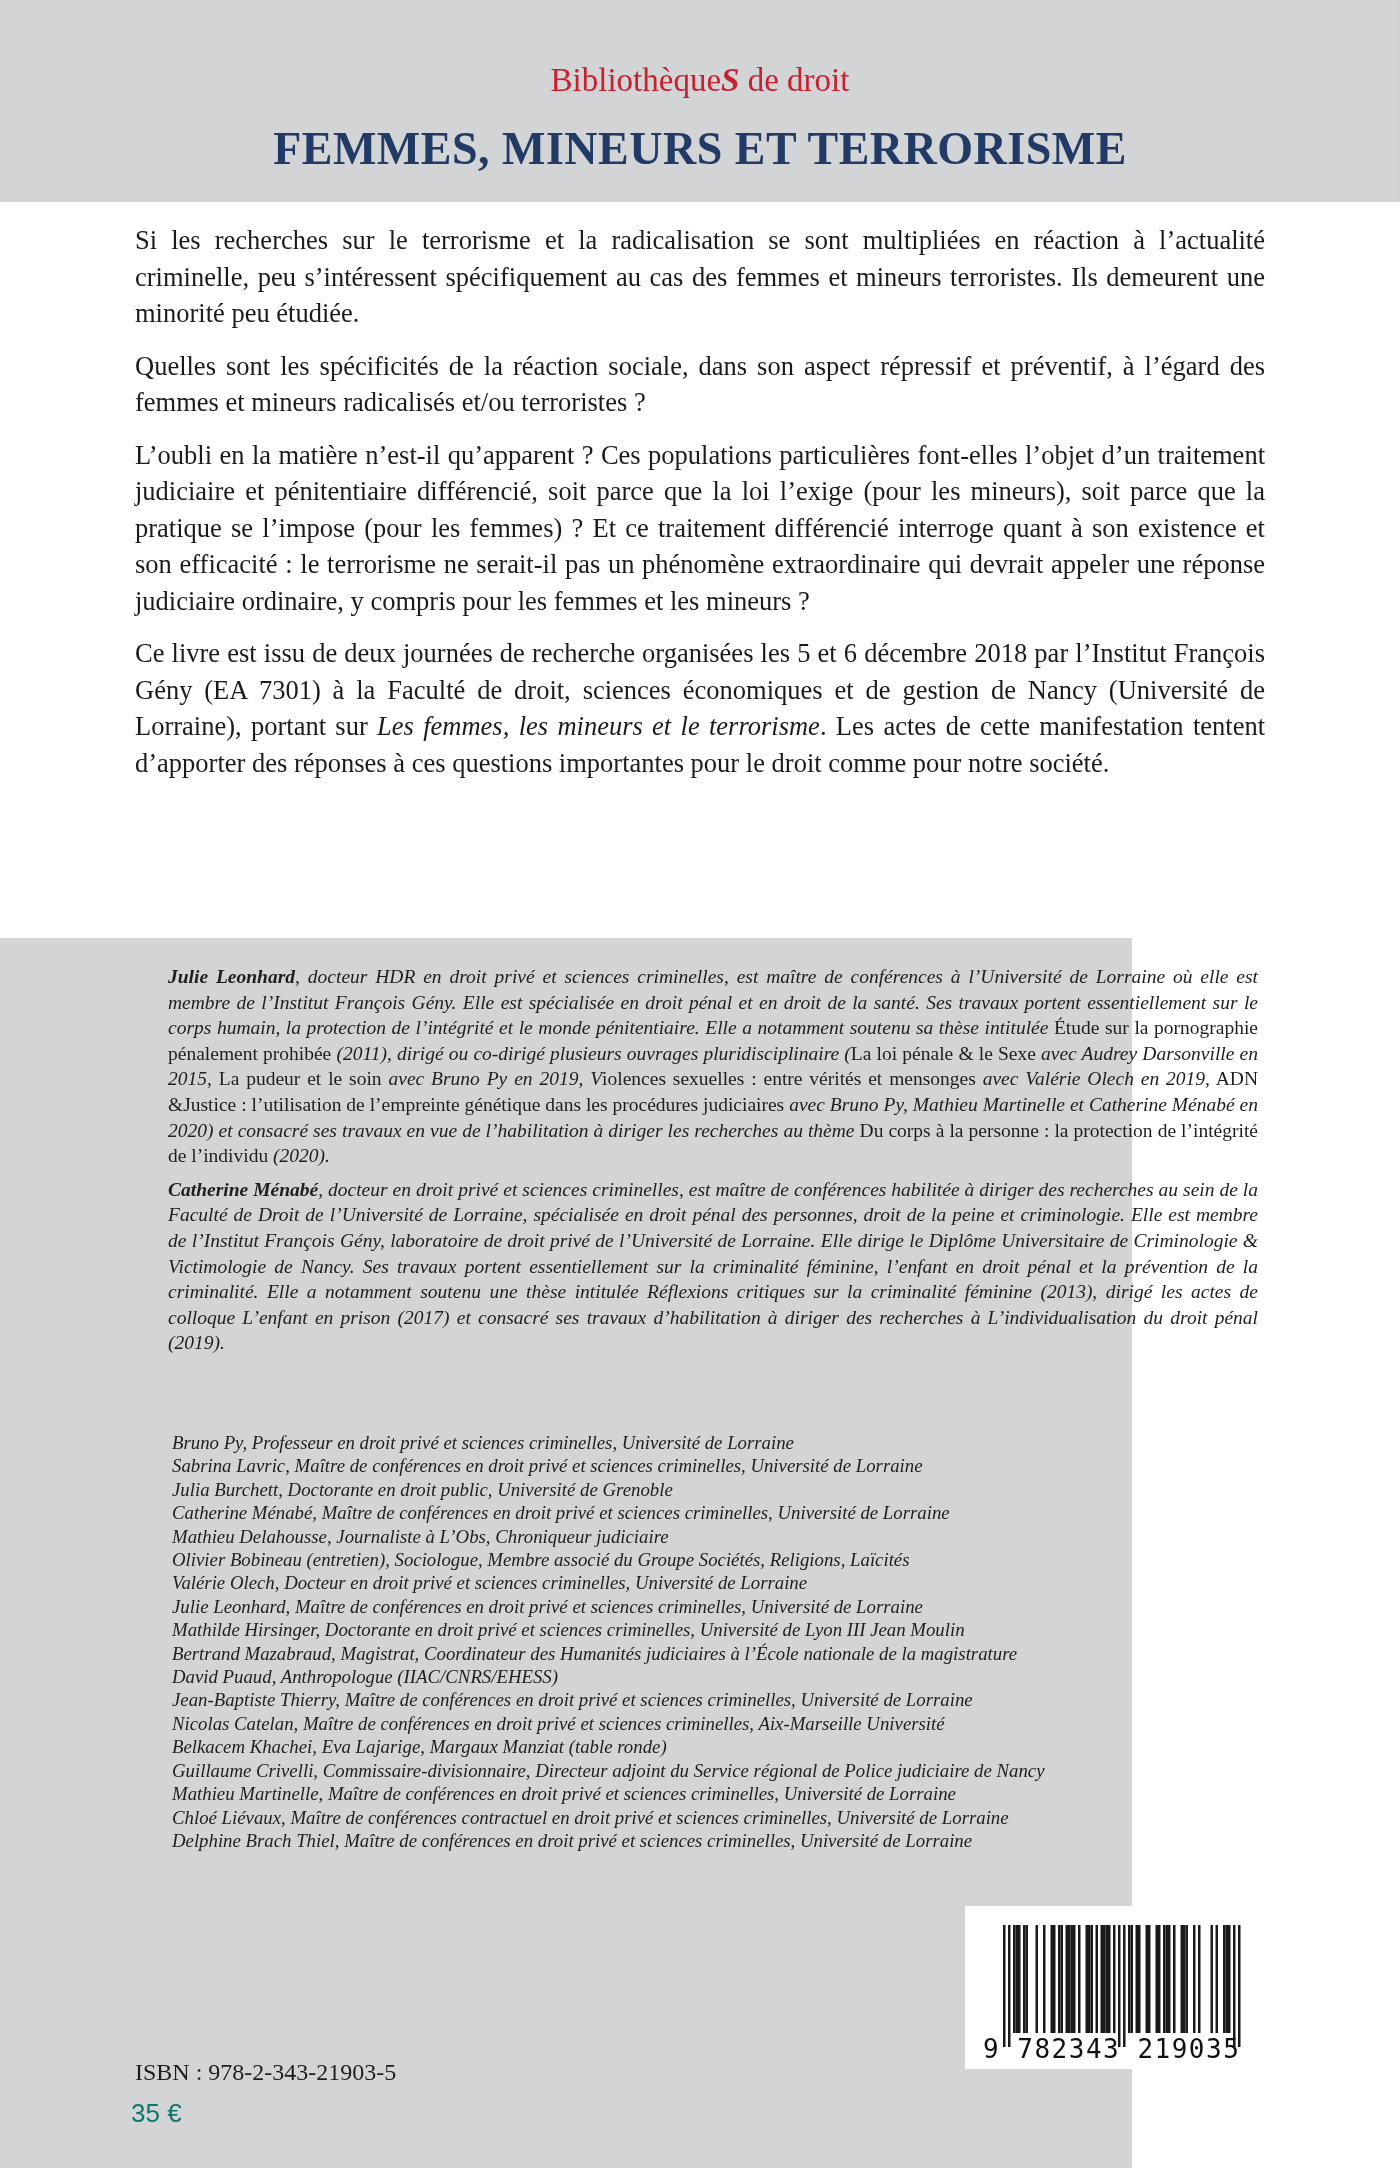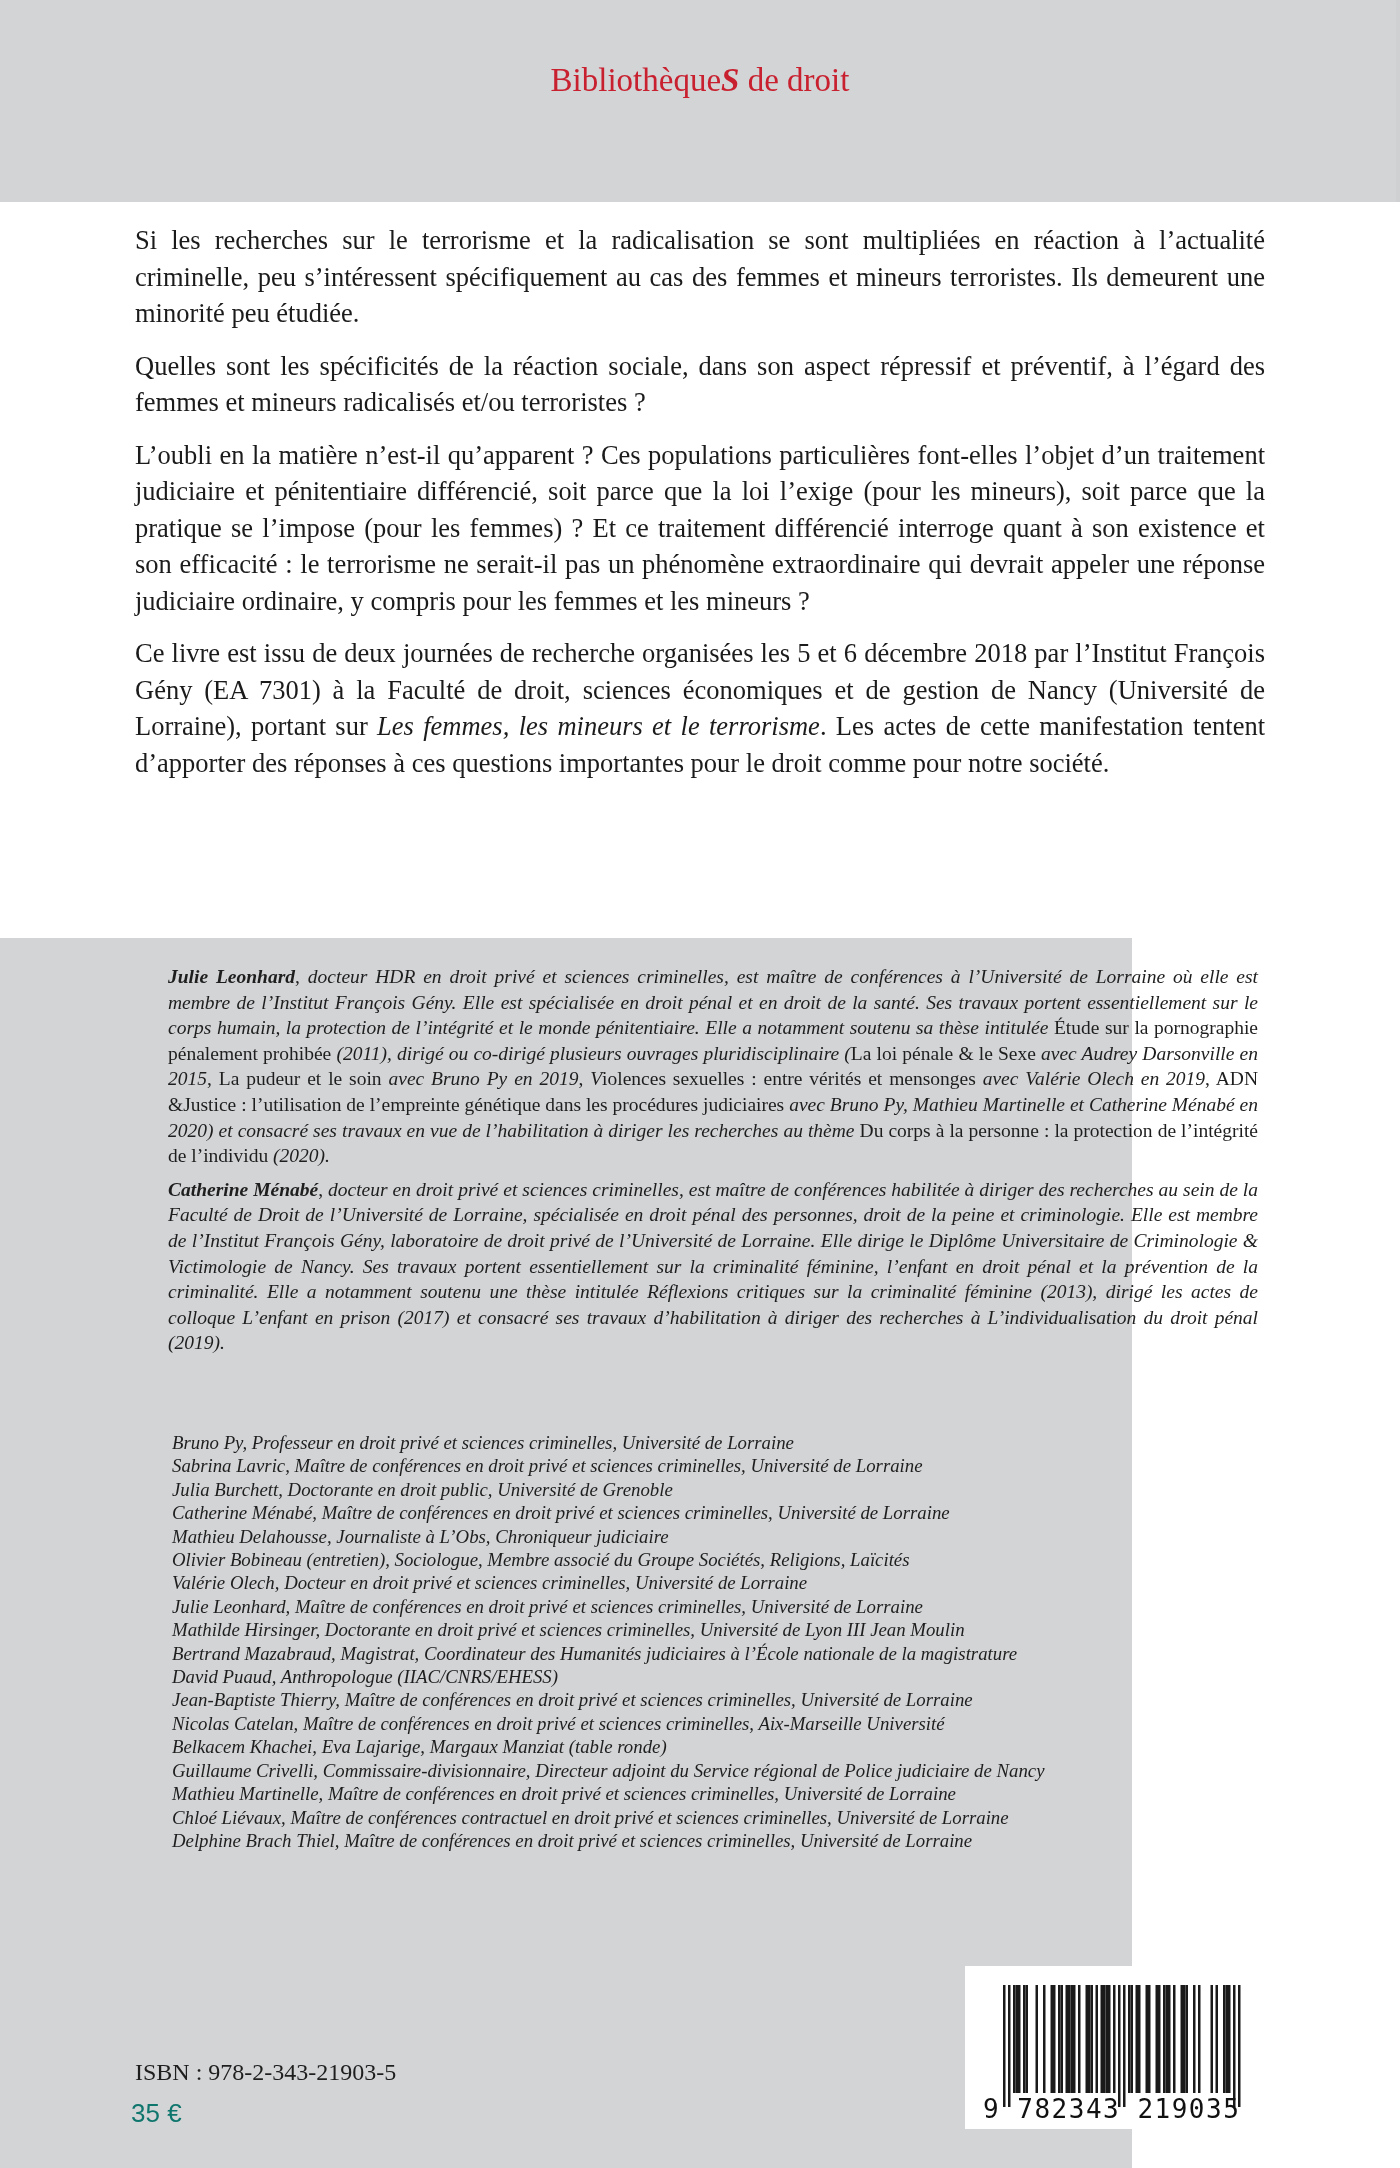--- a/index.html
+++ b/index.html
@@ -46,39 +46,40 @@
   .isbn {
     position: absolute; left: 135px; top: 1121px;
     font-size: 24px; color: #1e1e1e;
   }
   .price {
     position: absolute; left: 131px; top: 1160px;
     font-family: "Liberation Sans", "DejaVu Sans", sans-serif;
     font-size: 26px; color: #0f766e;
   }
   .barcode-box {
-    position: absolute; left: 965px; top: 1028px; width: 300px; height: 163px;
+    position: absolute; left: 965px; top: 968px; width: 300px; height: 163px;
     background: #ffffff;
   }
   .barcode-box svg { position: absolute; left: 0; top: 0; }
   .barcode-digits {
     position: absolute; left: 18px; top: 128px;
     font-family: "DejaVu Sans Mono", "Liberation Mono", monospace;
     font-size: 26px; color: #111; letter-spacing: 1.5px; white-space: pre;
     background: transparent;
   }
   .edge-strip {
     position: absolute; right: 0; top: 0; width: 4px; height: 202px; background: #cfd0d2;
   }
 </style>
 </head>
 <body>
 
 <div class="header">
   <div class="series"><span>Bibliothèque</span><span class="s-italic">S</span><span> de droit</span></div>
+  <div class="title">FEMMES, MINEURS ET TERRORISME</div>
   <div class="edge-strip"></div>
 </div>
 
 <div class="summary" id="summary">
     <p><span>Si les recherches sur le terrorisme et la radicalisation se sont multipliées en réaction à l’actualité criminelle, peu s’intéressent spécifiquement au cas des femmes et mineurs terroristes. Ils demeurent une minorité peu étudiée.</span></p>
     <p><span>Quelles sont les spécificités de la réaction sociale, dans son aspect répressif et préventif, à l’égard des femmes et mineurs radicalisés et/ou terroristes ?</span></p>
     <p><span>L’oubli en la matière n’est-il qu’apparent ? Ces populations particulières font-elles l’objet d’un traitement judiciaire et pénitentiaire différencié, soit parce que la loi l’exige (pour les mineurs), soit parce que la pratique se l’impose (pour les femmes) ? Et ce traitement différencié interroge quant à son existence et son efficacité : le terrorisme ne serait-il pas un phénomène extraordinaire qui devrait appeler une réponse judiciaire ordinaire, y compris pour les femmes et les mineurs ?</span></p>
     <p><span>Ce livre est issu de deux journées de recherche organisées les 5 et 6 décembre 2018 par l’Institut François Gény (EA 7301) à la Faculté de droit, sciences économiques et de gestion de Nancy (Université de Lorraine), portant sur </span><span class="it" style="font-style: italic;">Les femmes, les mineurs et le terrorisme</span><span>. Les actes de cette manifestation tentent d’apporter des réponses à ces questions importantes pour le droit comme pour notre société.</span></p>
   </div>
 

